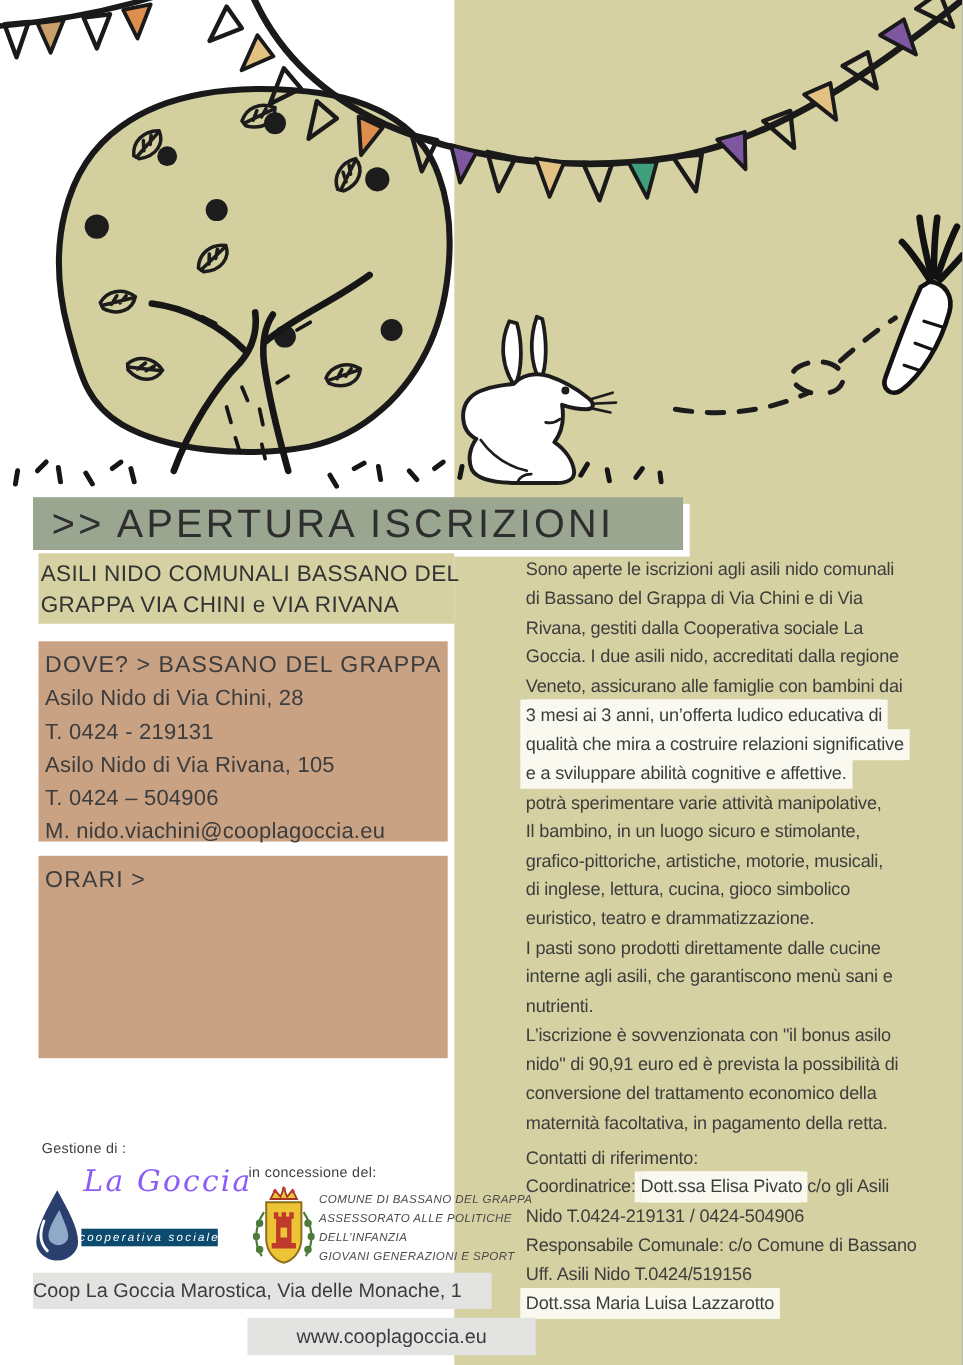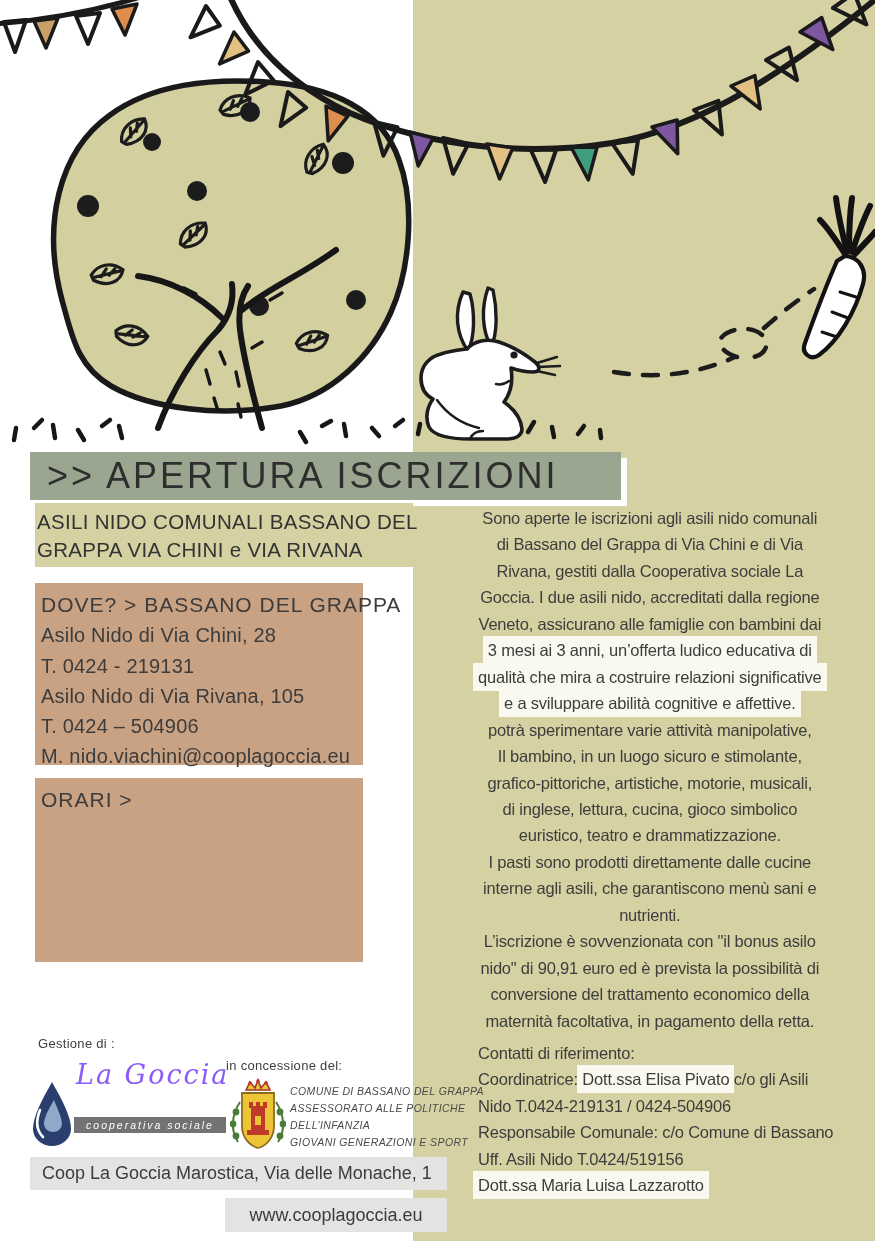--- a/index.html
+++ b/index.html
@@ -18,58 +18,58 @@
   }
   .banner span{font-size:36px;letter-spacing:3px;color:#2e2e2e;padding-left:17px;white-space:nowrap;}
 
   .subtitle{
     position:absolute;left:35px;top:503px;width:378px;height:64px;z-index:3;
     background:#d5d1a2;padding-top:5px;box-sizing:border-box;
   }
   .subtitle div{font-size:20.5px;line-height:28px;letter-spacing:.3px;color:#333;padding-left:2px;white-space:pre;}
 
   .box{
-    position:absolute;left:35px;width:328px;z-index:3;background:#c9a284;
+    position:absolute;left:35px;width:372px;z-index:3;background:#c9a284;
     box-sizing:border-box;padding:7px 0 0 6px;color:#3c3c3c;
   }
   .box-dove{top:583px;height:182px;}
   .box-orari{top:778px;height:184px;}
   .box .bhead{font-size:21px;line-height:30.3px;letter-spacing:1px;white-space:pre;}
   .box div[data-line]{font-size:20px;line-height:30.3px;letter-spacing:.2px;white-space:pre;}
 
   .main-text,.contacts{position:absolute;left:478px;z-index:3;}
-  .main-text{top:505px;text-align:center;}
+  .main-text{top:505px;}
   .contacts{top:1040px;}
   .main-text div[data-line],.contacts div[data-line]{
     font-size:16.5px;line-height:26.45px;letter-spacing:-.2px;white-space:pre;color:#3d3d3d;
   }
   .hl{background:#faf9f0;box-shadow:5px 0 0 #faf9f0,-5px 0 0 #faf9f0;padding:5px 0;}
 
   .small-label{position:absolute;z-index:3;font-size:13px;color:#3f3f3f;letter-spacing:.3px;}
   .lbl-gestione{left:38px;top:1036px;}
   .lbl-concessione{left:226px;top:1058px;}
 
   .goccia-script{
     position:absolute;left:76px;top:1059px;z-index:3;
     font-family:"DejaVu Serif",serif;font-style:italic;font-size:27px;color:#8b5cf6;letter-spacing:2px;
   }
   .goccia-bar{
-    position:absolute;left:74px;top:1117px;width:152px;height:16px;z-index:3;background:#737373;
+    position:absolute;left:74px;top:1117px;width:124px;height:16px;z-index:3;background:#0c4a6e;
     display:flex;align-items:center;justify-content:center;
   }
   .goccia-bar span{color:#fff;font-style:italic;font-size:10.5px;letter-spacing:2px;white-space:nowrap;}
   .goccia-drop{position:absolute;left:30px;top:1080px;z-index:3;}
   .crest{position:absolute;left:230px;top:1078px;z-index:3;}
   .comune-lines{position:absolute;left:290px;top:1083px;z-index:3;}
   .comune-lines div{font-size:10.5px;line-height:17px;letter-spacing:.4px;color:#4a4a4a;white-space:pre;font-style:italic;}
 
   .bar{position:absolute;z-index:4;background:#e3e3e1;display:flex;align-items:center;}
   .bar-address{left:30px;top:1157px;width:417px;height:33px;}
-  .bar-address span{font-size:18px;padding-left:12px;color:#3c3c3c;white-space:nowrap;}
-  .bar-website{left:225px;top:1198px;width:222px;height:34px;justify-content:center;}
+  .bar-address span{font-size:18px;color:#3c3c3c;white-space:nowrap;}
+  .bar-website{left:225px;top:1198px;width:262px;height:34px;justify-content:center;}
   .bar-website span{font-size:18px;color:#3c3c3c;white-space:nowrap;}
 </style>
 </head>
 <body>
 
 <div class="page">
 
   <div class="right-col"></div>
 
   <svg class="illu" width="875" height="460" viewBox="0 0 875 460">

